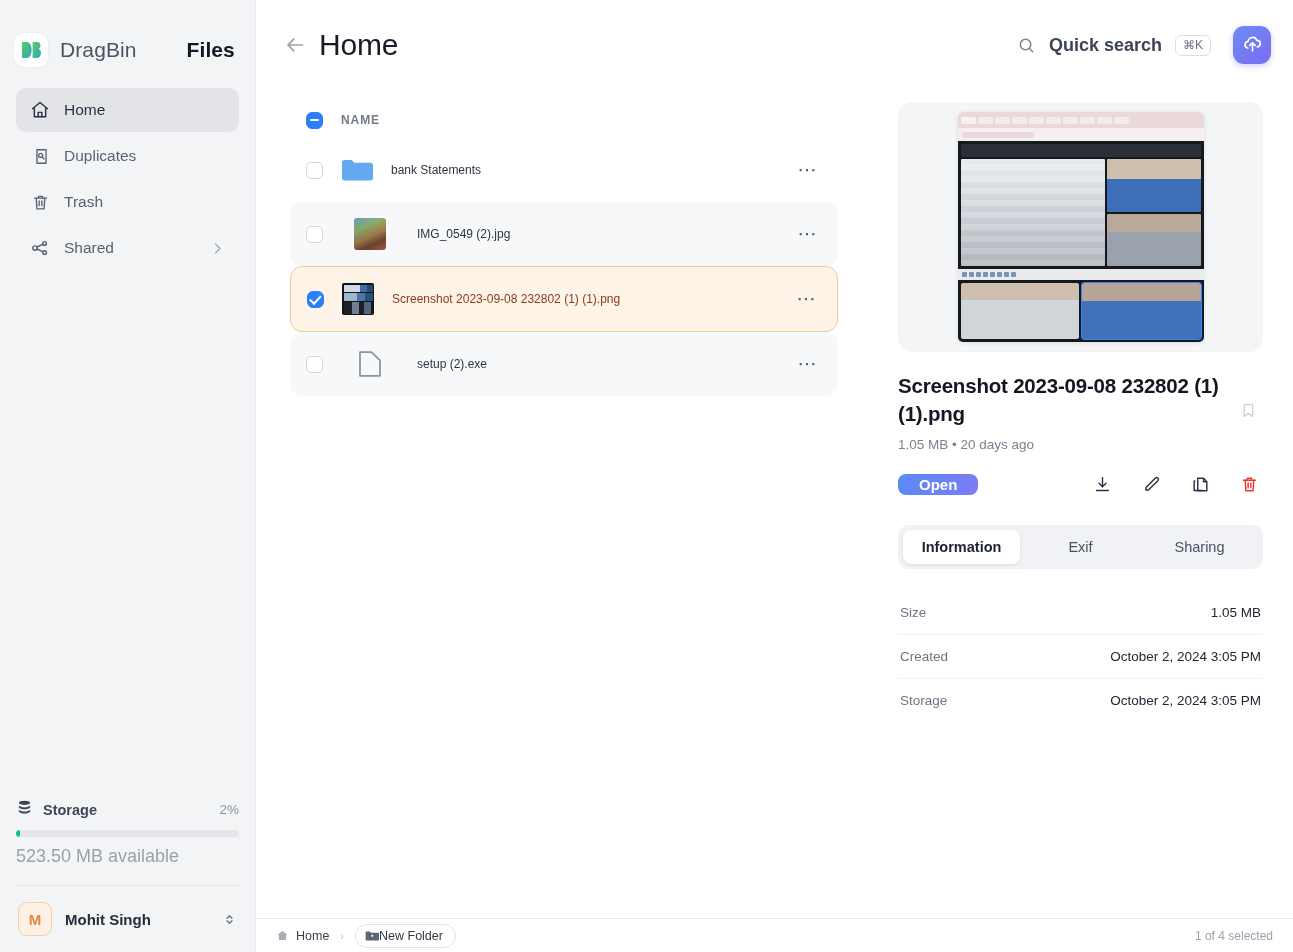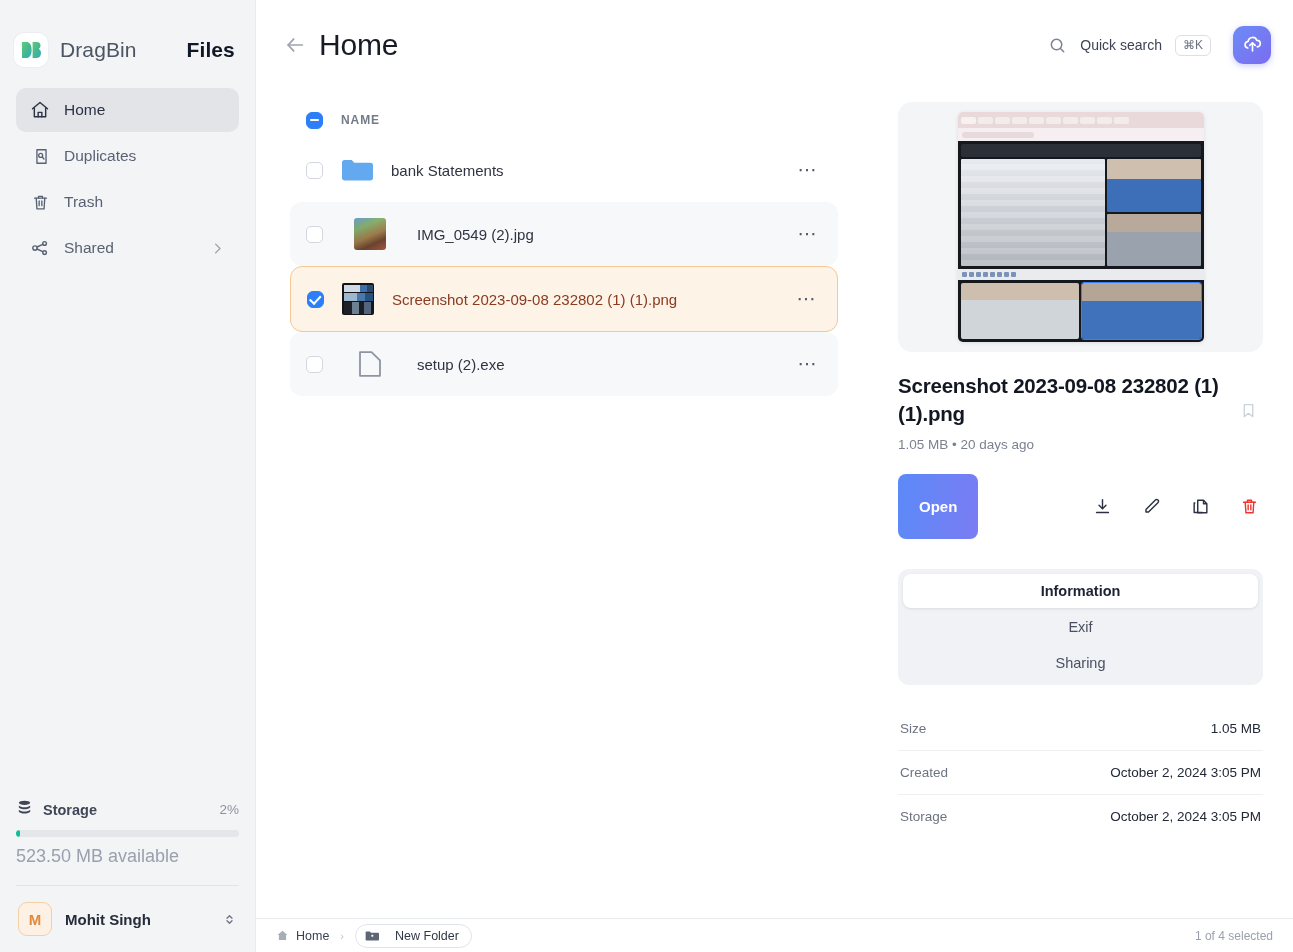--- a/index.html
+++ b/index.html
@@ -65,21 +65,21 @@
   .user-row .updown { margin-left: auto; color: #6b7280; display:flex; }
 
   
   .main { flex: 1 1 auto; display: flex; flex-direction: column; background: #ffffff; min-width: 0;}
   .topbar { height: 90px; display: flex; align-items: center; padding: 0 22px 0 22px; flex: 0 0 90px;}
   .back-btn { width: 34px; height: 34px; display:flex; align-items:center; justify-content:center; cursor:pointer; color:#9ca3af; }
   .page-title { font-size: 30px; font-weight: 500; color: #161b26; margin-left: 7px; letter-spacing: -.2px; }
   .top-right { margin-left: auto; display: flex; align-items: center; gap: 16px; }
   .qsearch { display: flex; align-items: center; gap: 13px; cursor: pointer; }
   .qsearch .s-ico { color: #7c8494; display:flex; }
-  .qsearch .s-label { font-size: 14px; color: #3c4454; font-weight: 400; }
+  .qsearch .s-label { font-size: 18px; color: #3c4454; font-weight: 700; }
   .kbd {
     border: 1px solid #dcdfe5; border-radius: 6px; background: #fff;
     font-size: 12px; color: #6b7280; padding: 3px 7px 4px; line-height: 1;
     font-family: "Liberation Sans", sans-serif;
   }
   .upload-btn {
     width: 38px; height: 38px; border-radius: 11px;
     background: linear-gradient(135deg,#6d8bf6 0%,#7b6cf0 100%);
     display: flex; align-items: center; justify-content: center; cursor: pointer;
     margin-left: 6px;
@@ -110,21 +110,21 @@
     display: flex; align-items: center; gap: 18px;
     height: 64px; padding: 0 16px; border-radius: 12px;
     cursor: pointer; position: relative;
   }
   .row.alt { background: #f7f8fa; gap: 31px; }
   .row.selected {
     background: #fdf3e7; border: 1px solid #f3c896;
     height: 66px;
   }
   .thumb { width: 32px; height: 32px; flex: 0 0 32px; display:flex; align-items:center; justify-content:center; }
-  .fname { font-size: 15px; color: #2e3442; white-space: nowrap; overflow: hidden; text-overflow: ellipsis; }
+  .fname { font-size: 12px; color: #2e3442; white-space: nowrap; overflow: hidden; text-overflow: ellipsis; }
   .row.selected .fname { color: #8c3a20; }
   .dots { margin-left: auto; color: #545b6b; font-size: 19px; letter-spacing: 1.5px; line-height: 0; padding: 8px 4px; cursor: pointer; }
 
   
   .tn-photo {
     width:32px;height:32px;border-radius:3px;
     background:
       linear-gradient(180deg, rgba(0,0,0,.05), rgba(0,0,0,.18)),
       linear-gradient(155deg,#6fa3d8 0%, #8fbb74 28%, #b08a55 55%, #7c4f37 75%, #c86a4a 100%);
   }
@@ -174,30 +174,30 @@
 
   .file-title-row { display:flex; align-items:flex-start; gap:10px; margin-top: 20px; }
   .file-title { font-size: 20.5px; font-weight: 700; color: #121722; line-height: 1.36; letter-spacing:-.2px; flex:1 1 auto;}
   .bookmark-btn { padding:6px; cursor:pointer; color:#cdd2da; flex:0 0 auto; margin-top: 24px;}
   .file-meta { font-size: 13.5px; color: #7b828f; margin-top: 8px; }
 
   .actions { display: flex; align-items: center; margin-top: 22px; }
   .open-btn {
     background: linear-gradient(100deg,#5b8af8 0%,#7b7cf3 100%);
     color: #fff; font-size: 15px; font-weight: 700;
-    border: none; border-radius: 8px; padding: 24px 21px; cursor: pointer;
+    border: none; border-radius: 8px; padding: 2px 21px; cursor: pointer;
     font-family: "Liberation Sans", sans-serif;
   }
   .act-icons { margin-left: auto; display: flex; align-items: center; gap: 30px; padding-right: 4px;}
   .act-ico { cursor: pointer; color: #2b3140; display:flex; }
   .act-ico.danger { color: #f0342e; }
 
   .tabs {
     margin-top: 30px; background: #f1f2f5; border-radius: 11px;
-    padding: 5px; display: flex; gap: 2px; flex-direction: column;
+    padding: 5px; display: flex; gap: 2px;
   }
   .tab {
     flex: 1 1 0; text-align: center; font-size: 14.5px; color: #4a5costly;
     color: #4a5162; padding: 9px 0; border-radius: 8px; cursor: pointer;
   }
   .tab.active { background: #ffffff; color: #1c2230; font-weight: 600; box-shadow: 0 1px 3px rgba(17,24,39,.10); }
 
   .info-table { margin-top: 22px; }
   .info-row { display: flex; align-items: center; justify-content: space-between; padding: 14px 2px; border-bottom: 1px solid #eef0f3; }
   .info-row:last-child { border-bottom: none; }
@@ -208,21 +208,21 @@
   .statusbar {
     height: 34px; flex: 0 0 34px; border-top: 1px solid #e9ebee;
     display: flex; align-items: center; padding: 0 20px 0 20px;
     background: #ffffff;
   }
   .crumbs { display: flex; align-items: center; gap: 11px; }
   .crumb { display:flex; align-items:center; gap:7px; font-size: 12.5px; color: #3b4252; cursor:pointer;}
   .crumb .home-ico { color:#a8aeb9; display:flex;}
   .crumb-sep { color: #bfc4cd; font-size: 11px; }
   .newfolder {
-    display:flex; align-items:center; gap:16px;
+    display:flex; align-items:center; gap:0;
     border: 1px solid #e1e4e9; border-radius: 14px;
     padding: 4px 12px 4px 9px; font-size: 12.5px; color: #303846; cursor:pointer; background:#fff;
   }
   .newfolder .nf-ico{ color:#5d6575; display:flex;}
   .sel-count { margin-left: auto; font-size: 12px; color: #9aa1ad; }
 </style>
 </head>
 <body>
 
 <div class="app">

